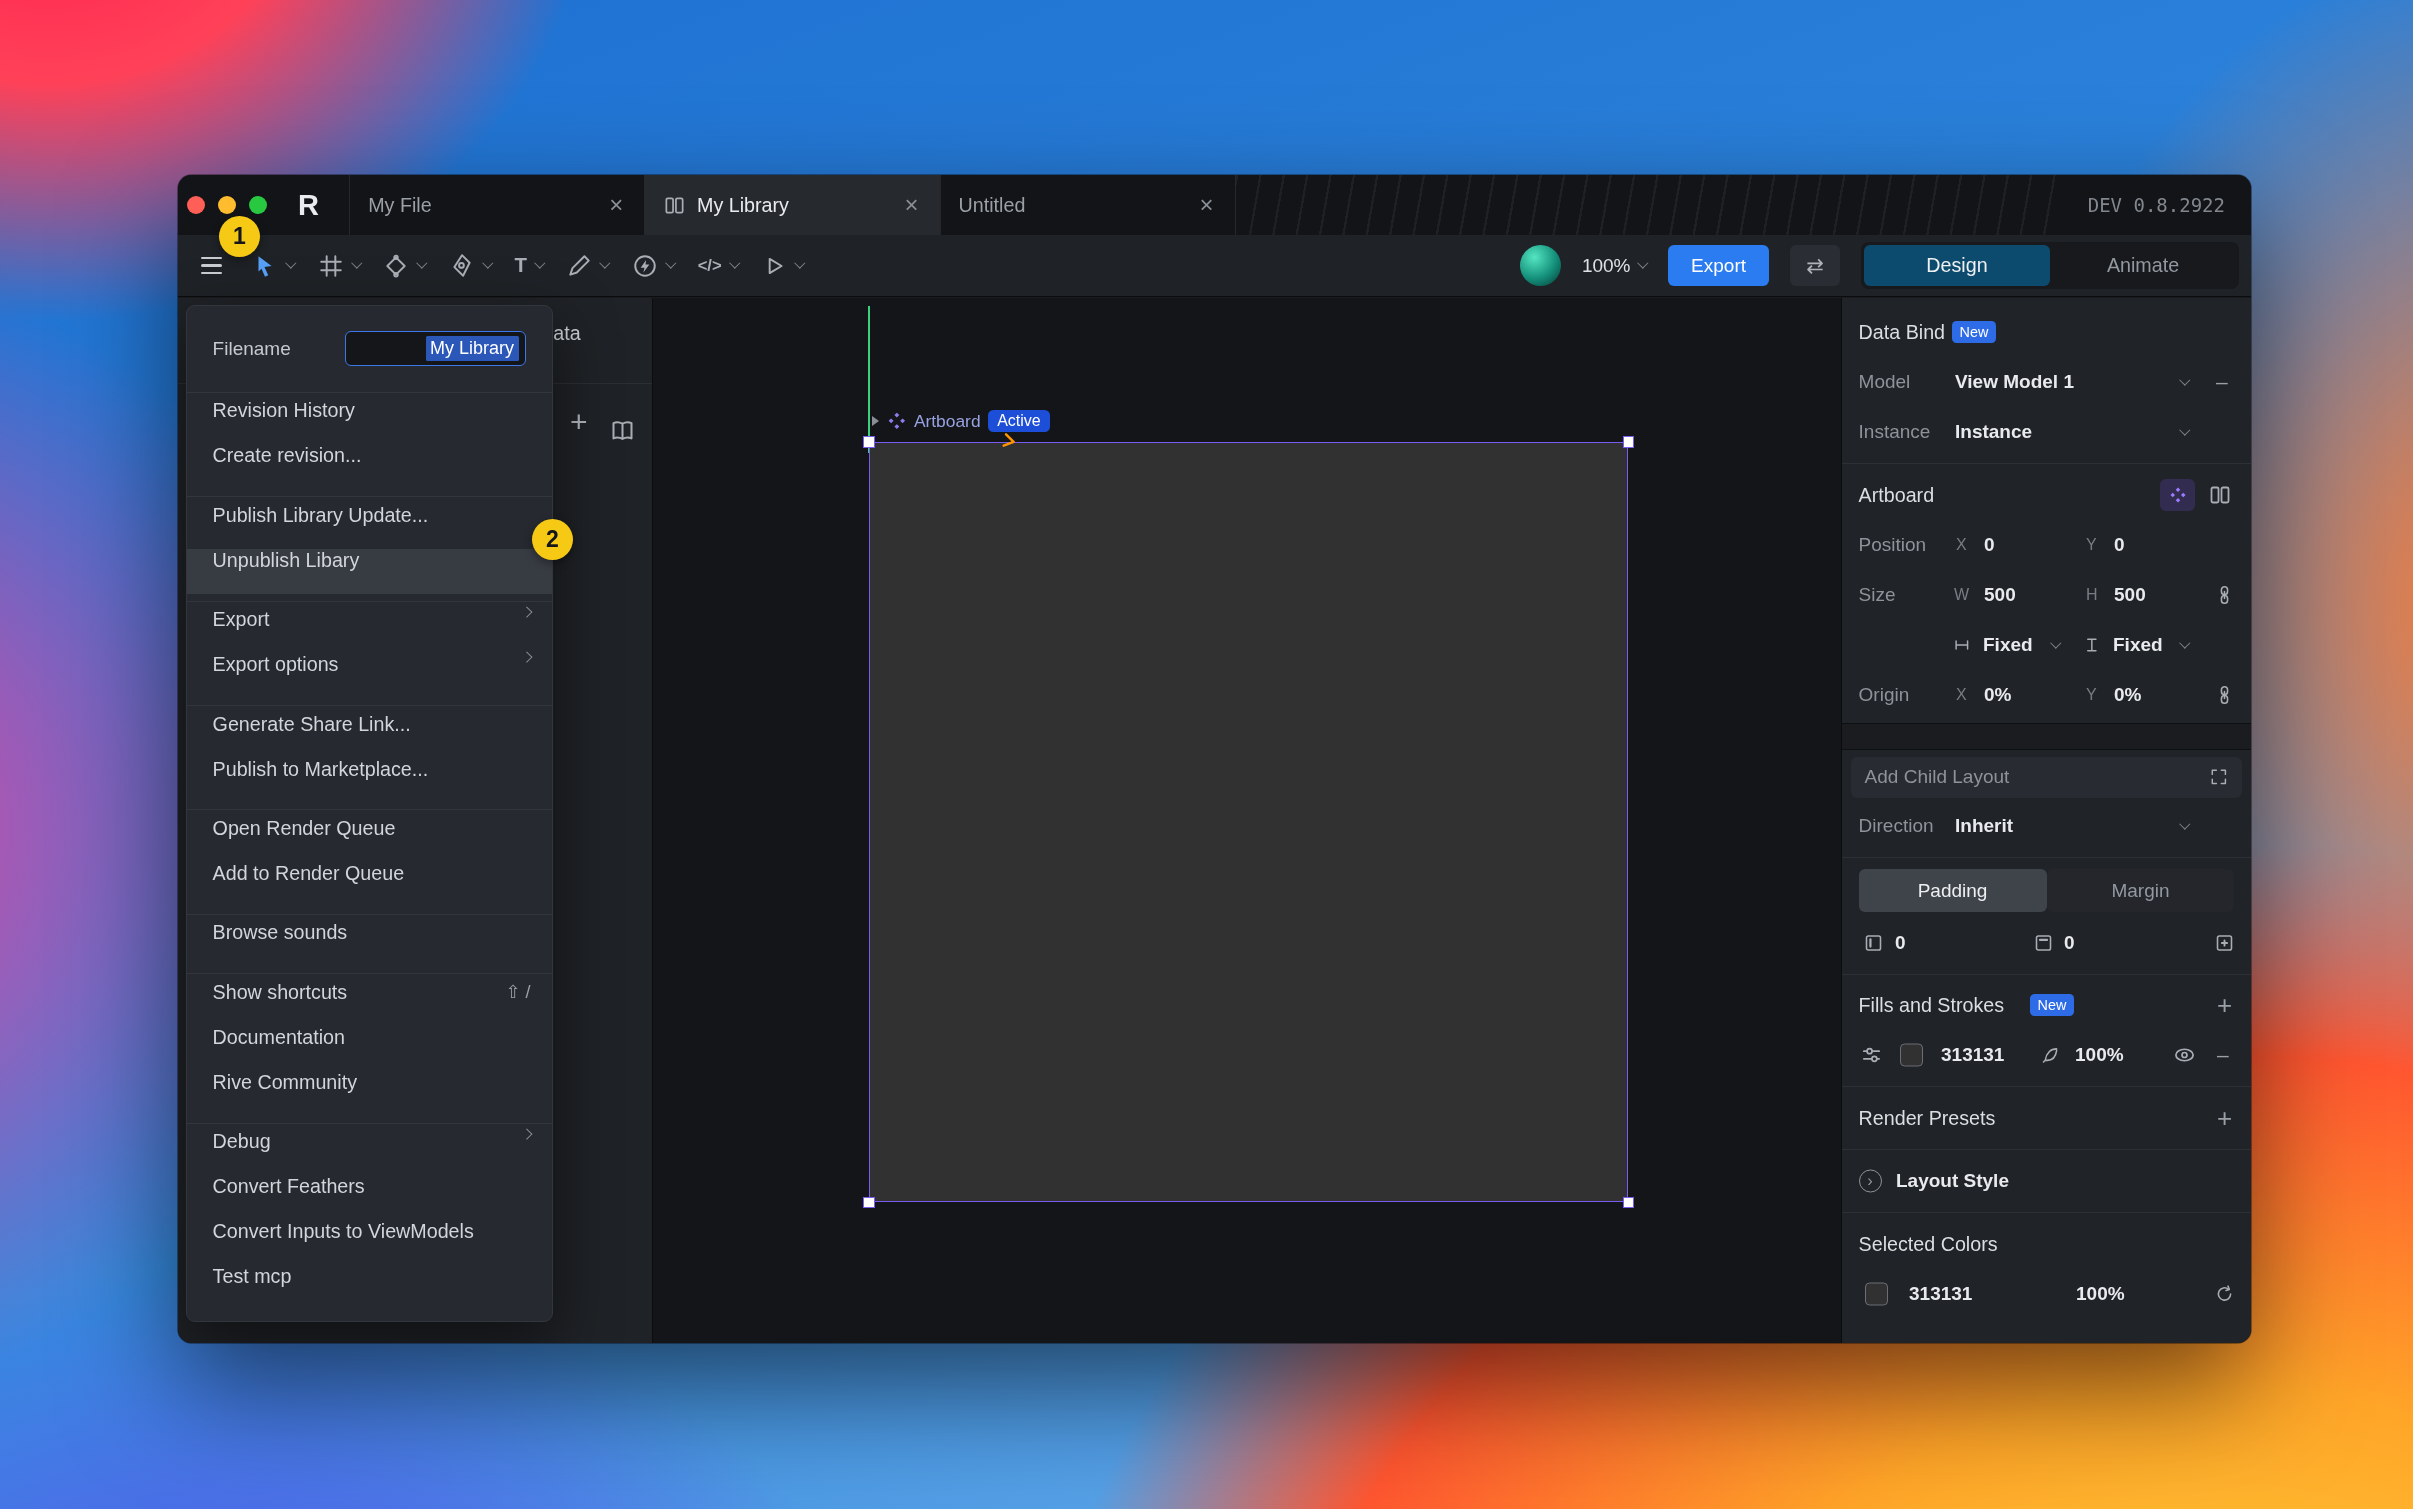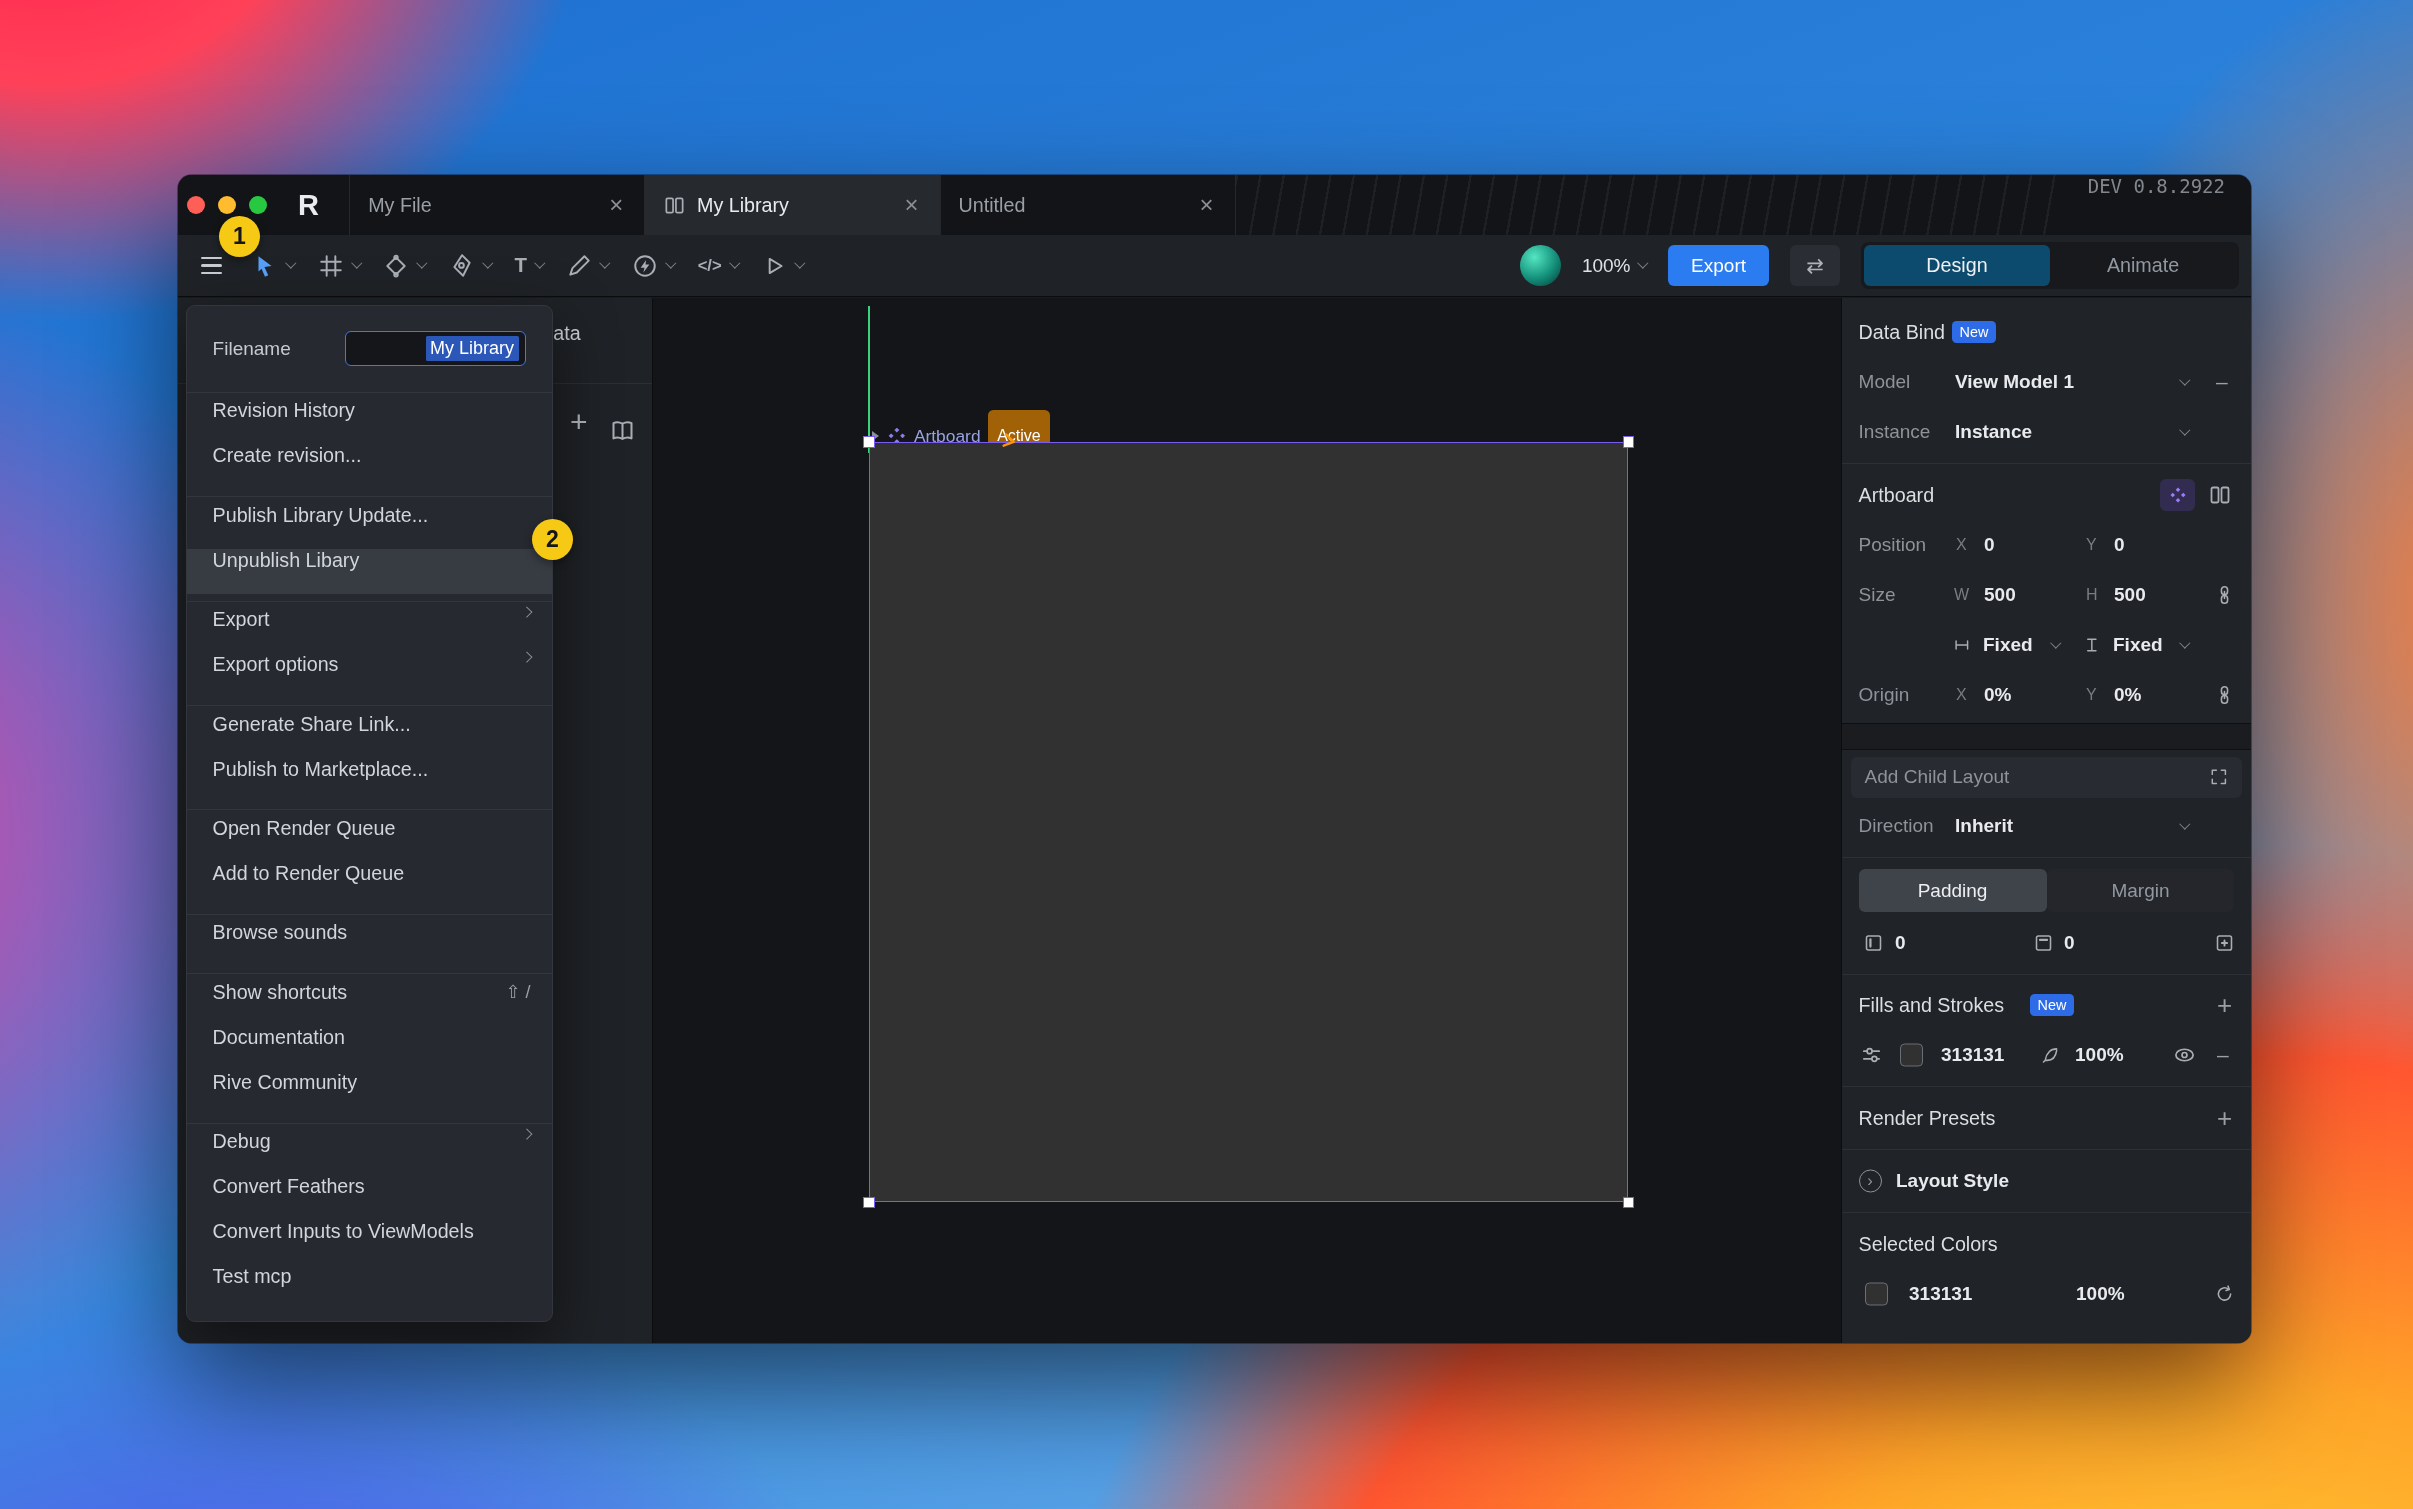--- a/index.html
+++ b/index.html
@@ -30,21 +30,21 @@
   .logo { width:83px; display:flex; align-items:center; justify-content:center;
     color:#e9ebee; font-size:29px; font-weight:700; }
   .tabs { display:flex; height:100%;text-align:right; }
   .tab { width:296px; display:flex; align-items:center; padding:0 18px;
     border-right:0.8px solid #26282c; border-left:0.8px solid #26282c; margin-left:-0.8px;
     color:#9ba0a6; font-size:19.7px; }
   .tab.active { background:#26292e; color:#e9ebee; }
   .tab-close { margin-left:auto; color:#8a8f96; font-size:24px; line-height:1; padding:0 3px; }
   .tab .tab-ic { margin-right:10.6px; }
   .hatch { flex:1; background:repeating-linear-gradient(100deg, rgba(255,255,255,.05) 0 2.3px, transparent 2.3px 23px); }
-  .dev { display:flex; padding:0 26px; color:#82878e;
+  .dev { display:flex; align-items:center; padding:0 26px; color:#82878e;
     font-family:"DejaVu Sans Mono",monospace; font-size:19px; }
 
   
   .toolbar { position:absolute; top:60px; left:0; right:0; height:62px; background:#1f2226;
     border-bottom:0.8px solid #0b0c0e; display:flex; align-items:center; }
   .burger { margin:0 30px 0 23px; display:flex; flex-direction:column; gap:5.3px; }
   .burger i { display:block; width:21px; height:2.3px; border-radius:1.5px; background:#c9cdd2; }
   .tool { display:flex; align-items:center; margin-right:23px; }
   .tool .glyph { color:#a9aeb5; font-size:20.4px; font-weight:700; }
   .chev { width:7.6px; height:7.6px; border-right:1.9px solid #7d838b; border-bottom:1.9px solid #7d838b;
@@ -72,21 +72,21 @@
   .lp-plus { position:absolute; left:392px; top:109px; font-size:30px; color:#aeb3ba; line-height:1; }
   .lp-book { position:absolute; left:431px; top:119px; }
 
   
   .canvas { flex:1; background:#131518; position:relative; overflow:hidden; }
   .axis-line { position:absolute; left:215px; top:7.6px; width:1.5px; height:147px; background:#3bd27f; }
   .ab-row { position:absolute; left:219px; top:112px; display:flex; align-items:center; gap:7.6px; }
   .tri-right { width:0; height:0; border-left:7.6px solid #8a8f96; border-top:5.3px solid transparent;
     border-bottom:5.3px solid transparent; }
   .ab-label { color:#98a2e0; font-size:17.4px; }
-  .active-badge { background:#a16207; color:#fff; font-size:16px; padding:17px 9px; border-radius:5.3px; }
+  .active-badge { background:#1d4ed8; color:#fff; font-size:16px; padding:2px 9px; border-radius:5.3px; }
   .artboard { position:absolute; left:216px; top:144px; width:759px; height:760px;
     background:#313131; border:1.5px solid #7b5cf0; }
   .handle { position:absolute; width:11.3px; height:11.3px; background:#fff; border:1.5px solid #7b5cf0; }
   .h-tl { left:-6.8px; top:-6.8px; } .h-tr { right:-6.8px; top:-6.8px; }
   .h-bl { left:-6.8px; bottom:-6.8px; } .h-br { right:-6.8px; bottom:-6.8px; }
   .origin-marker { position:absolute; left:346px; top:133px; transform:rotate(12deg); }
 
   
   .inspector { width:410px; background:#202327; border-left:0.8px solid #0b0c0e; position:relative;
     font-size:19px; padding-top:9px; overflow:hidden; }

